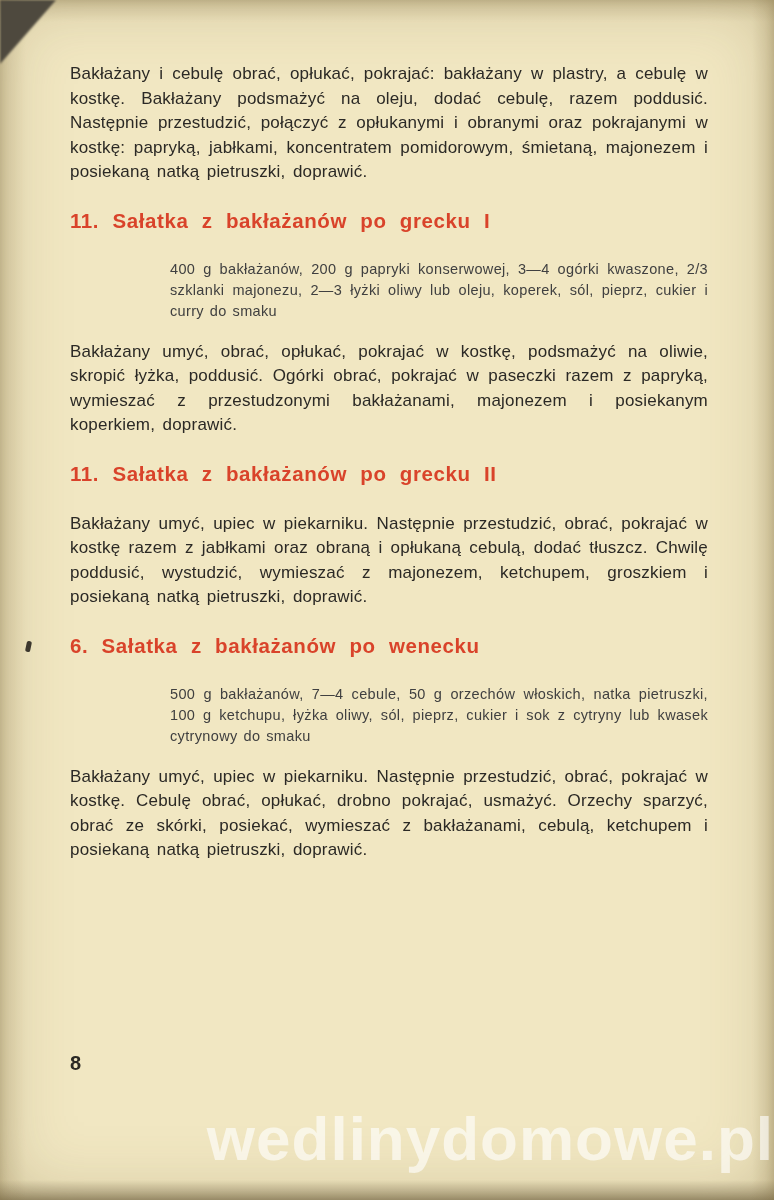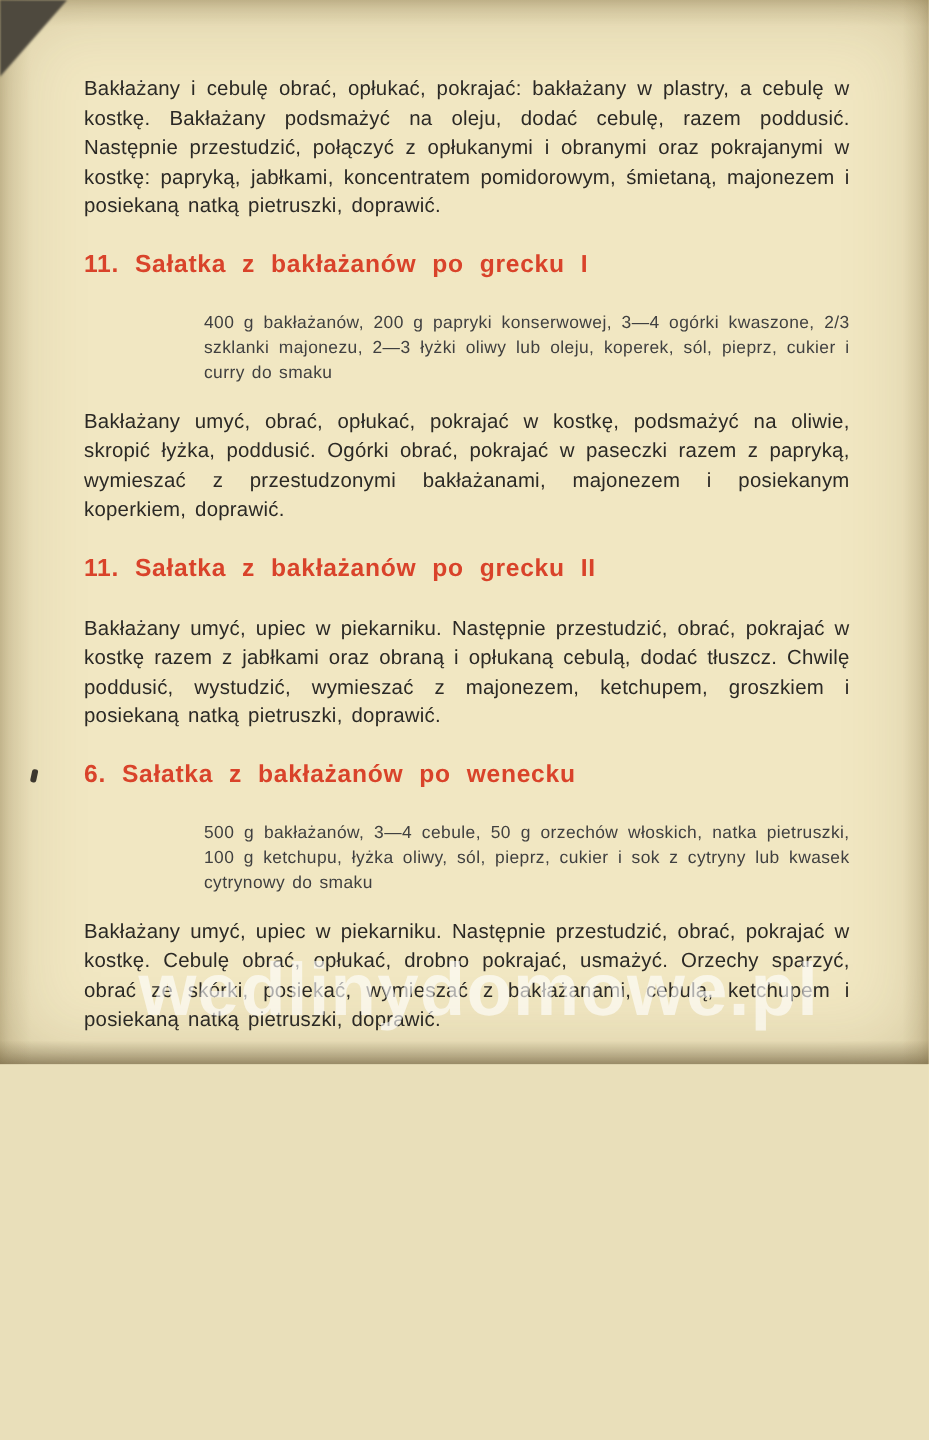--- a/index.html
+++ b/index.html
@@ -4,21 +4,21 @@
 <style>
   * { margin: 0; padding: 0; box-sizing: border-box; }
   html, body { width: 774px; height: 1200px; }
   body {
     font-family: "Liberation Sans", sans-serif;
     background: #e9dfba;
   }
   .page {
     position: relative;
     width: 774px;
-    height: 887px;
+    height: 1200px;
     background: #f1e7c2;
     overflow: hidden;
     box-shadow: inset 0 0 70px rgba(110, 88, 40, 0.28),
                 inset 0 0 10px rgba(100, 80, 35, 0.22);
   }
   
   .edge-shade {
     position: absolute; left: 0; top: 0; right: 0; bottom: 0;
     pointer-events: none;
     background:
@@ -81,21 +81,21 @@
     position: absolute;
     left: 70px; top: 1052px;
     font-size: 20px;
     font-weight: bold;
     color: #2b2925;
   }
   .watermark {
     position: absolute;
     left: 0; bottom: 26px;
     width: 100%;
-    text-align: center;
+    text-align: right;
     font-size: 62px;
     font-weight: bold;
     letter-spacing: 1px;
     color: rgba(255, 255, 255, 0.62);
     white-space: nowrap;
     padding-left: 24px;
   }
 </style>
 </head>
 <body>
@@ -116,21 +116,21 @@
       <p class="body-text instructions">Bakłażany umyć, obrać, opłukać, pokrajać w kostkę, podsmażyć na oliwie, skropić łyżka, poddusić. Ogórki obrać, pokrajać w paseczki razem z papryką, wymieszać z przestudzonymi bakłażanami, majonezem i posiekanym koperkiem, doprawić.</p>
     </section>
 
     <section>
       <h2 class="recipe-title">11. Sałatka z bakłażanów po grecku II</h2>
       <p class="body-text instructions">Bakłażany umyć, upiec w piekarniku. Następnie przestudzić, obrać, pokrajać w kostkę razem z jabłkami oraz obraną i opłukaną cebulą, dodać tłuszcz. Chwilę poddusić, wystudzić, wymieszać z majonezem, ketchupem, groszkiem i posiekaną natką pietruszki, doprawić.</p>
     </section>
 
     <section>
       <h2 class="recipe-title">6. Sałatka z bakłażanów po wenecku</h2>
-      <p class="ingredients">500 g bakłażanów, 3—4 cebule, 50 g orzechów włoskich, natka pietruszki, 100 g ketchupu, łyżka oliwy, sól, pieprz, cukier i sok z cytryny lub kwasek cytrynowy do smaku</p>
+      <p class="ingredients">500 g bakłażanów, 7—4 cebule, 50 g orzechów włoskich, natka pietruszki, 100 g ketchupu, łyżka oliwy, sól, pieprz, cukier i sok z cytryny lub kwasek cytrynowy do smaku</p>
       <p class="body-text instructions">Bakłażany umyć, upiec w piekarniku. Następnie przestudzić, obrać, pokrajać w kostkę. Cebulę obrać, opłukać, drobno pokrajać, usmażyć. Orzechy sparzyć, obrać ze skórki, posiekać, wymieszać z bakłażanami, cebulą, ketchupem i posiekaną natką pietruszki, doprawić.</p>
     </section>
 
   </div>
 
   <div class="page-number">8</div>
 
   <div class="watermark">wedlinydomowe.pl</div>
 
 </div>

